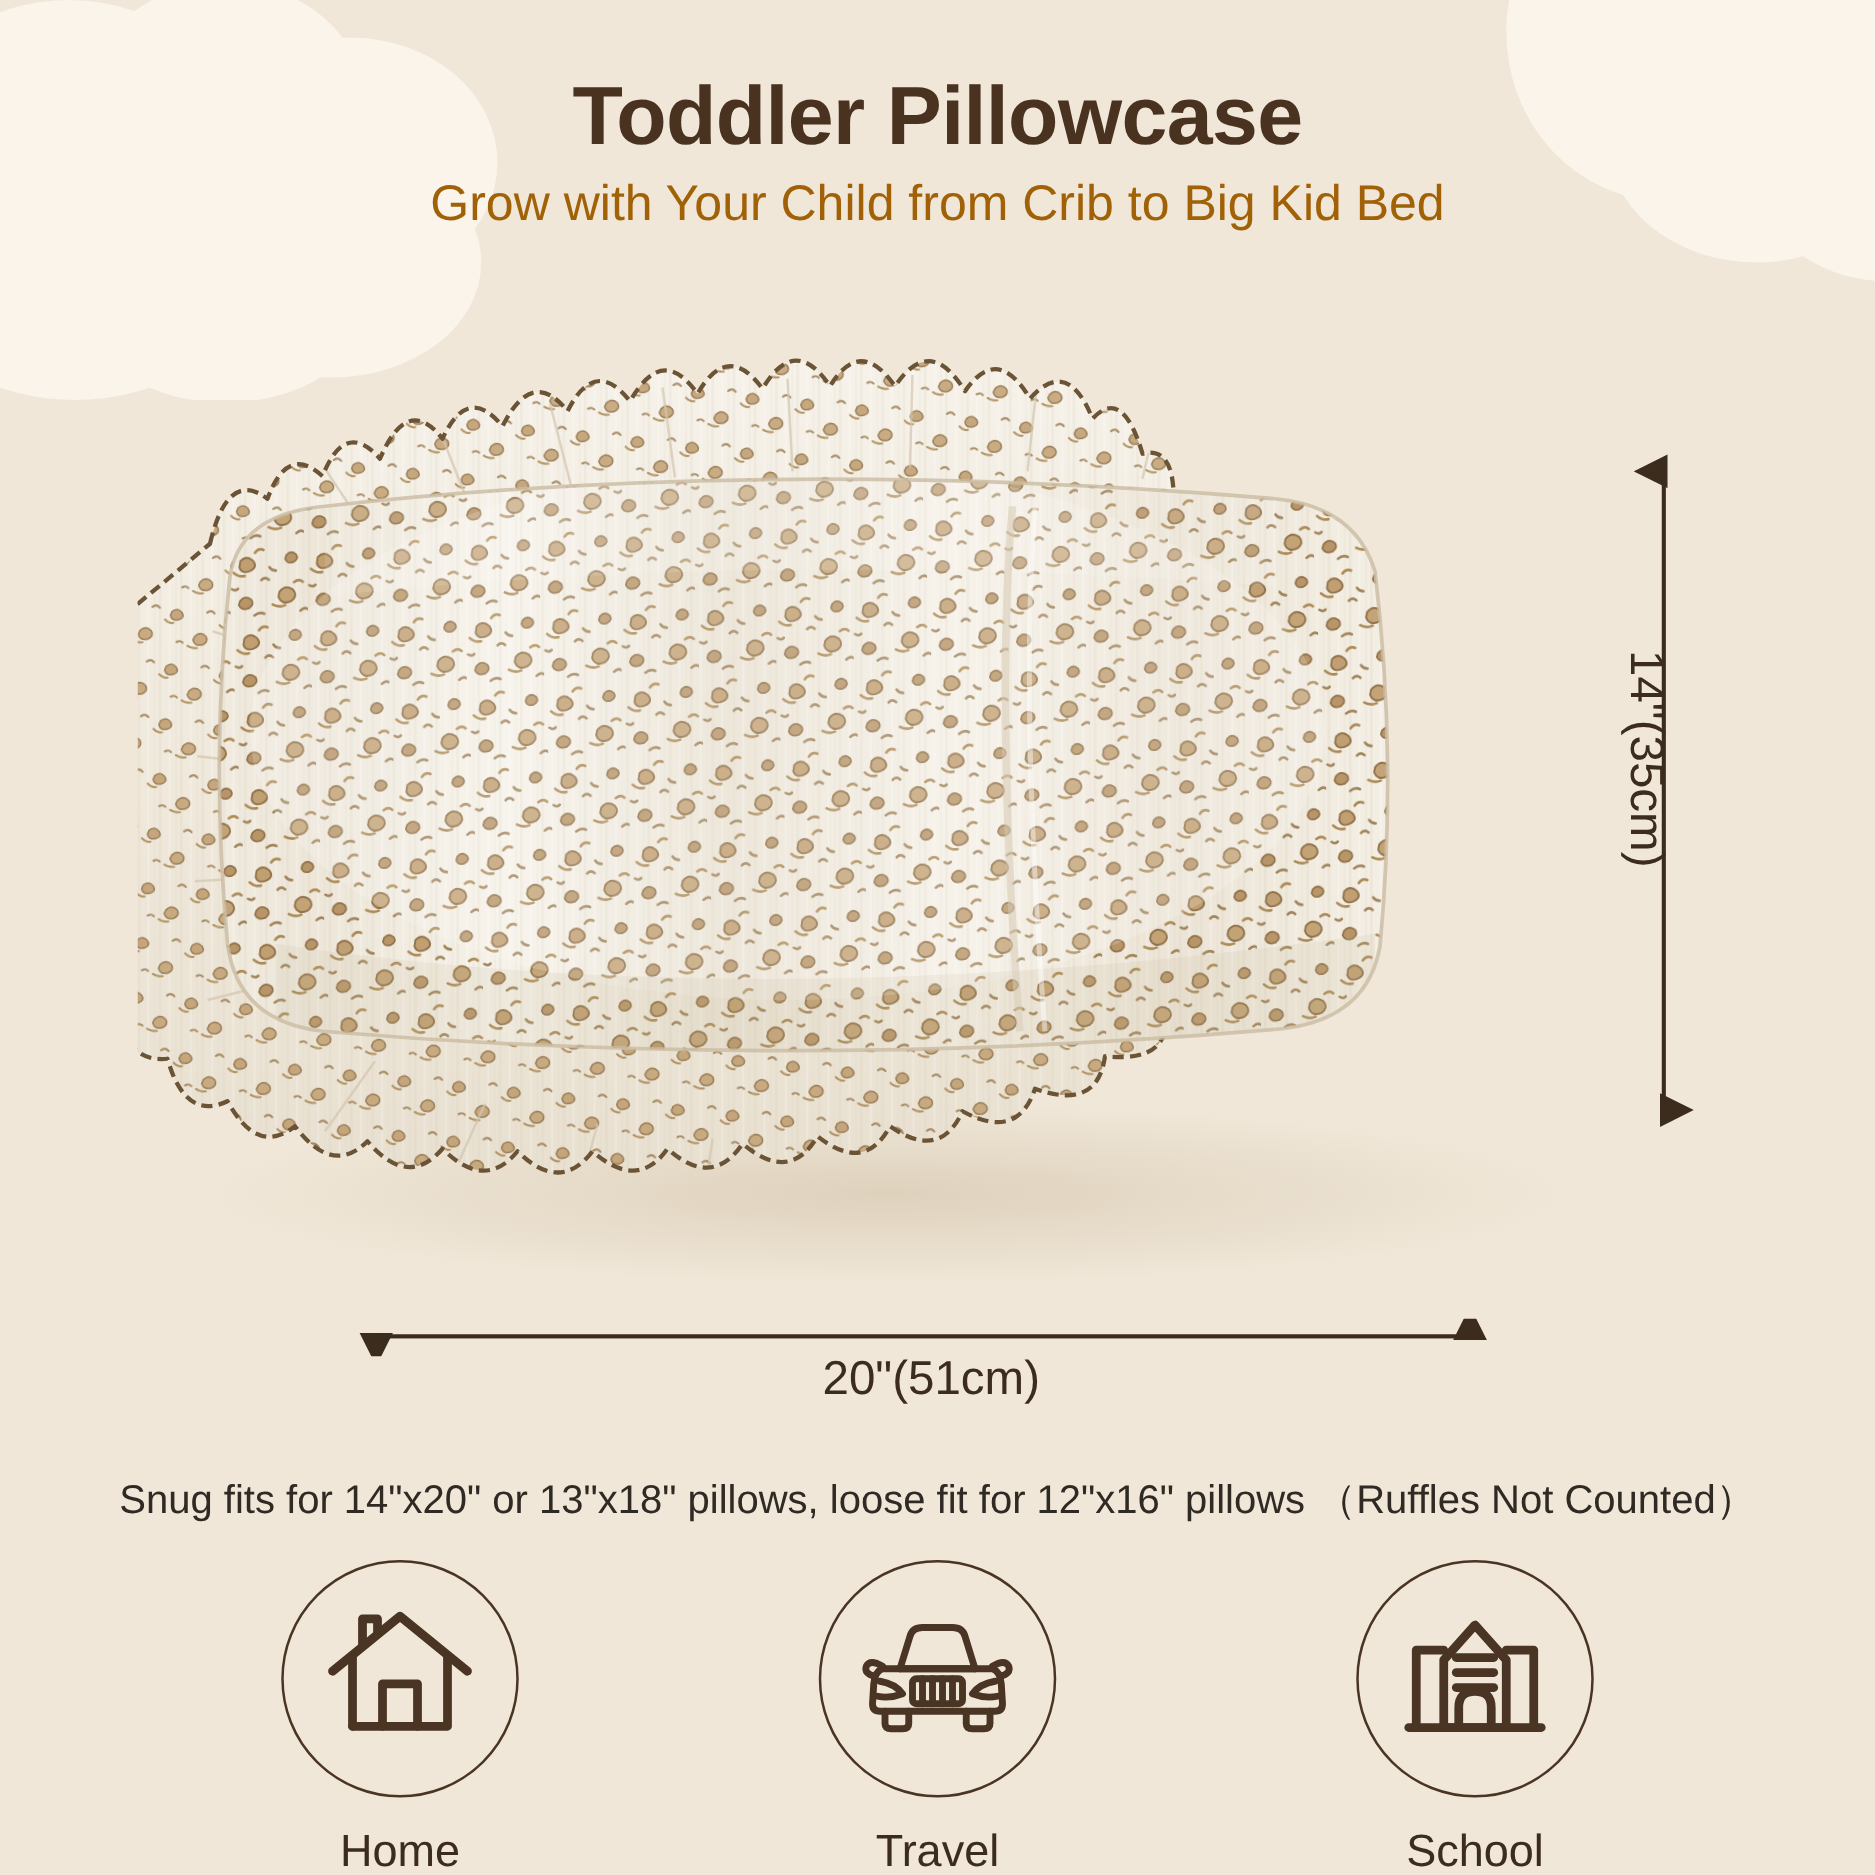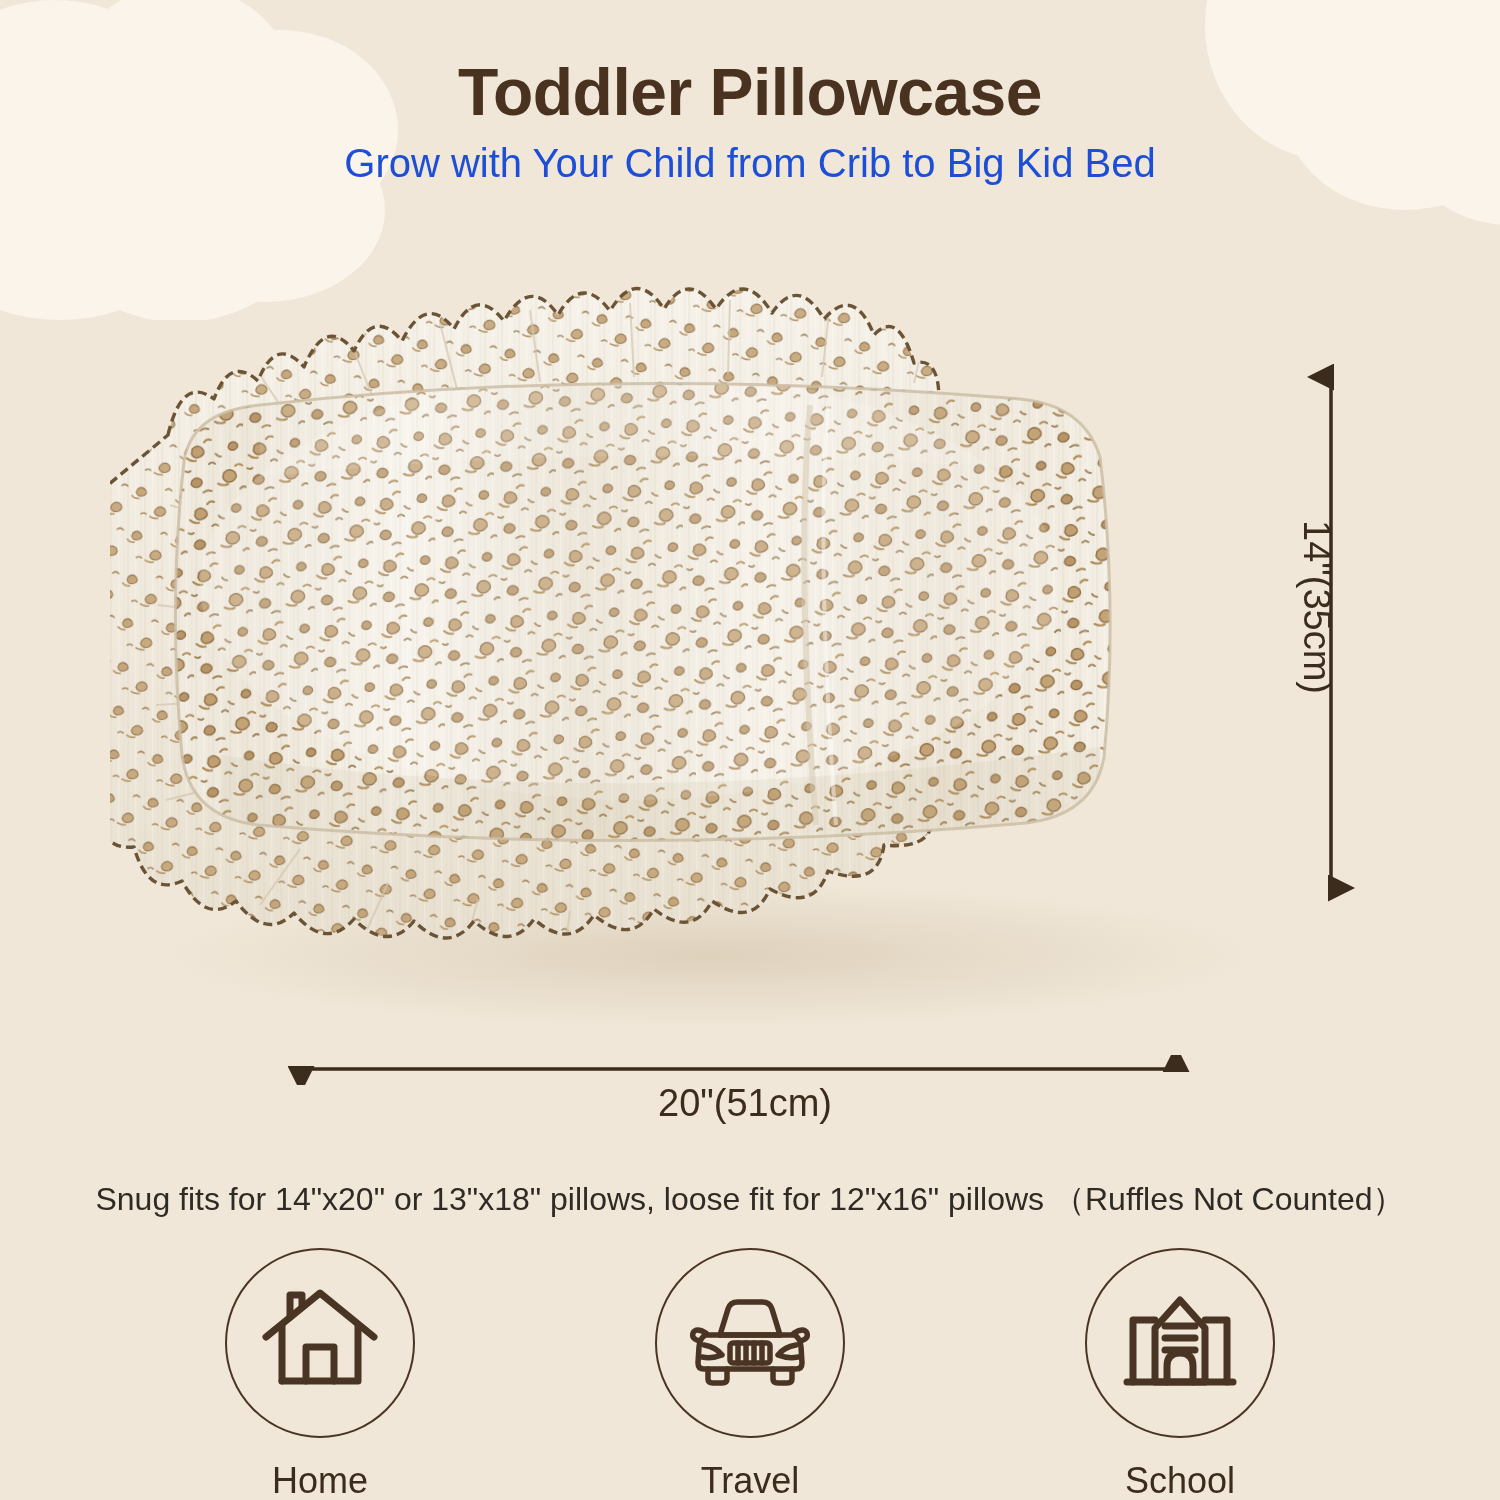--- a/index.html
+++ b/index.html
@@ -17,21 +17,21 @@
   #cloud-right{left:1155px;top:-190px;}
 
   
   #header{position:absolute;left:0;top:58px;width:1500px;text-align:center;z-index:6;}
   #page-title{
     font-size:66px;font-weight:bold;color:#4A3220;
     letter-spacing:-0.5px;line-height:1.05;margin:0;
     font-family:"Liberation Sans", sans-serif;
   }
   #page-subtitle{
-    font-size:40px;color:#1d4ed8;margin:14px 0 0 0;line-height:1.1;
+    font-size:40px;color:#a16207;margin:14px 0 0 0;line-height:1.1;
     font-family:"Liberation Sans", sans-serif;font-weight:normal;
   }
 
   
   #product-photo{position:absolute;left:110px;top:255px;width:1185px;height:775px;z-index:3;}
   #product-photo svg{display:block;}
 
   
   .dim-line{position:absolute;z-index:7;}
   #dim-height-line{left:1296px;top:360px;}

